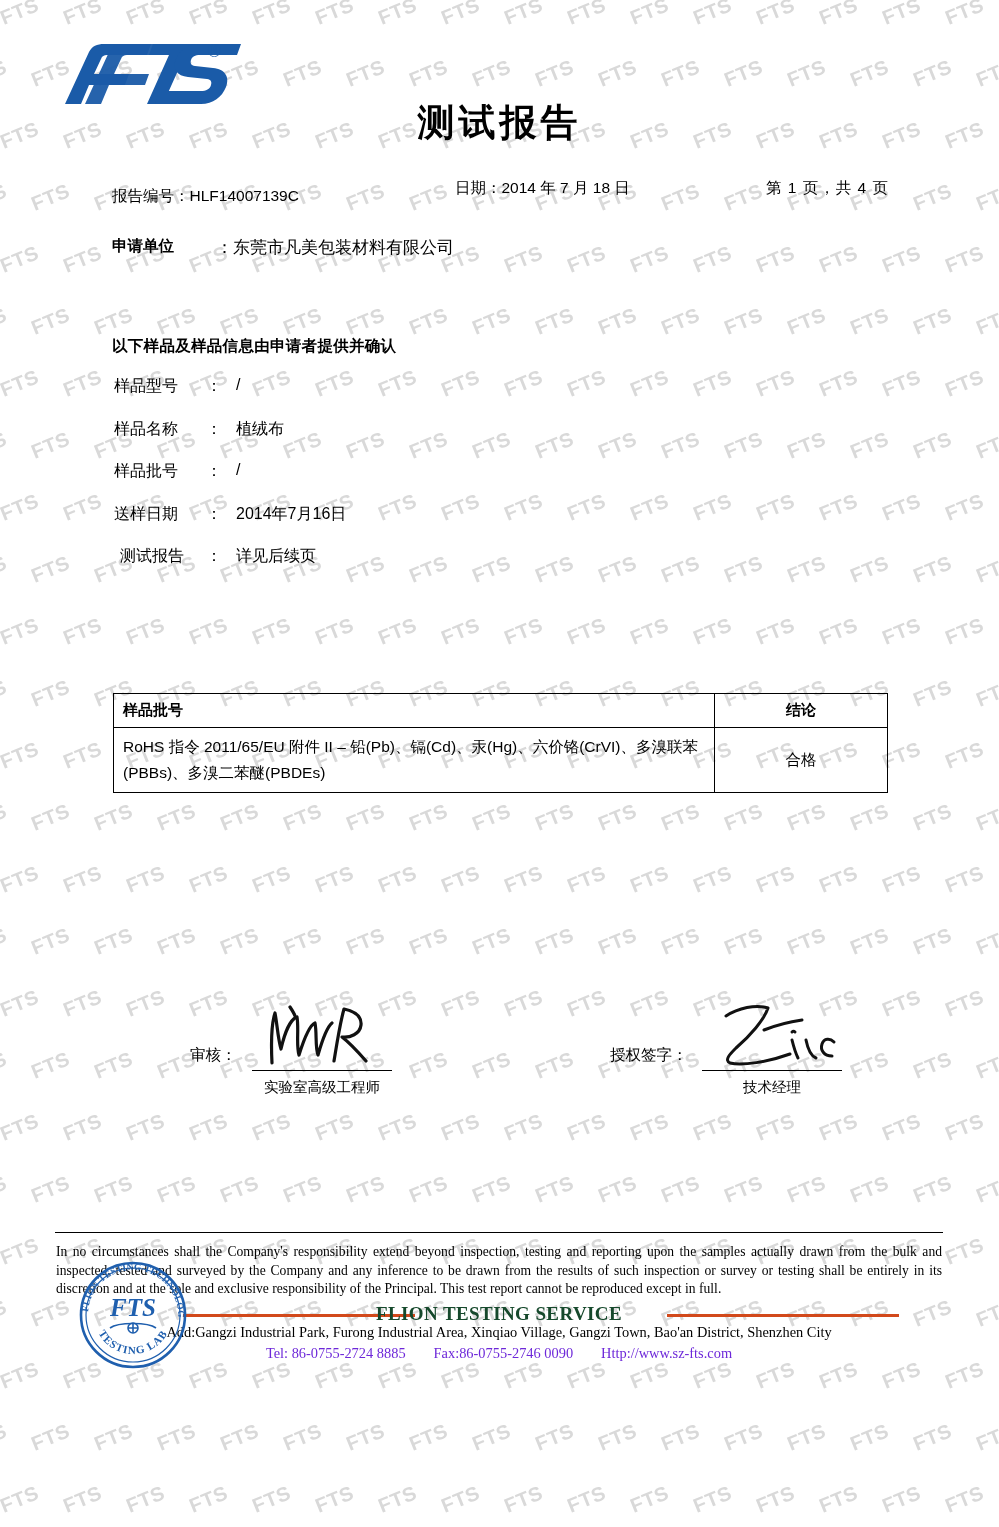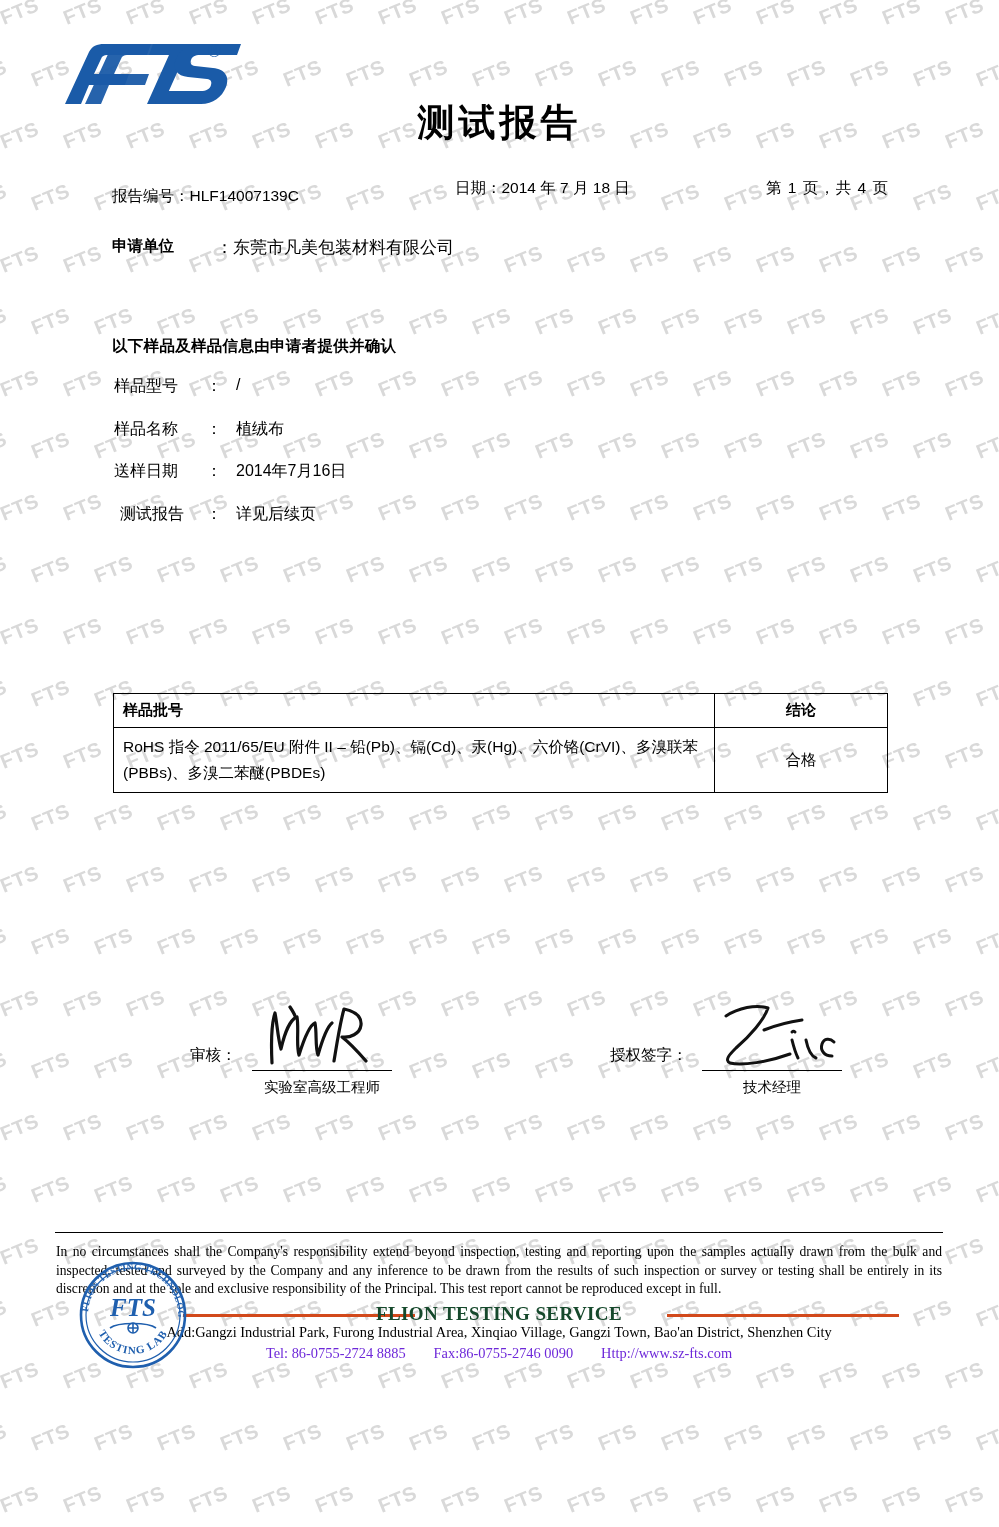--- a/index.html
+++ b/index.html
@@ -728,20 +728,21 @@
       <div class="app-line">
         <span class="app-label">申请单位</span><span class="app-value">：东莞市凡美包装材料有限公司</span>
       </div>
     </div>
 
     <div class="section-heading">以下样品及样品信息由申请者提供并确认</div>
 
     <div class="sample-block" id="sample-block">
         <div class="sample-line"><span class="s-label">样品型号</span><span class="s-colon">：</span><span class="s-value">/</span></div>
         <div class="sample-line"><span class="s-label">样品名称</span><span class="s-colon">：</span><span class="s-value">植绒布</span></div>
+        <div class="sample-line"><span class="s-label">样品批号</span><span class="s-colon">：</span><span class="s-value">/</span></div>
         <div class="sample-line"><span class="s-label">送样日期</span><span class="s-colon">：</span><span class="s-value">2014年7月16日</span></div>
         <div class="sample-line indent"><span class="s-label">测试报告</span><span class="s-colon">：</span><span class="s-value">详见后续页</span></div>
       </div>
 
     <table class="res-table">
       <thead>
         <tr>
           <th class="res-head-req">样品批号</th>
           <th class="res-head-con">结论</th>
         </tr>

